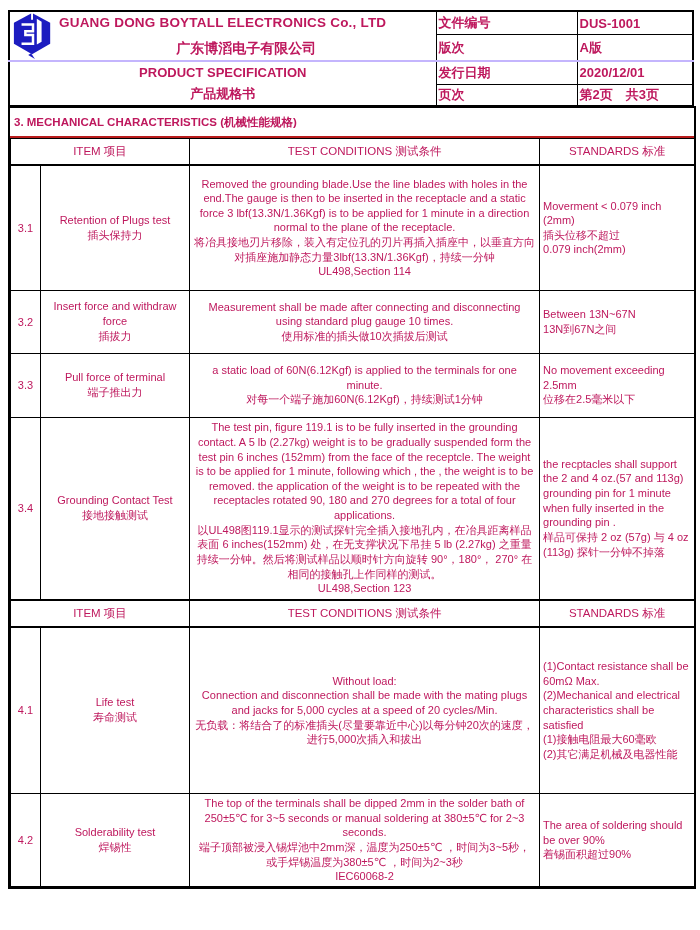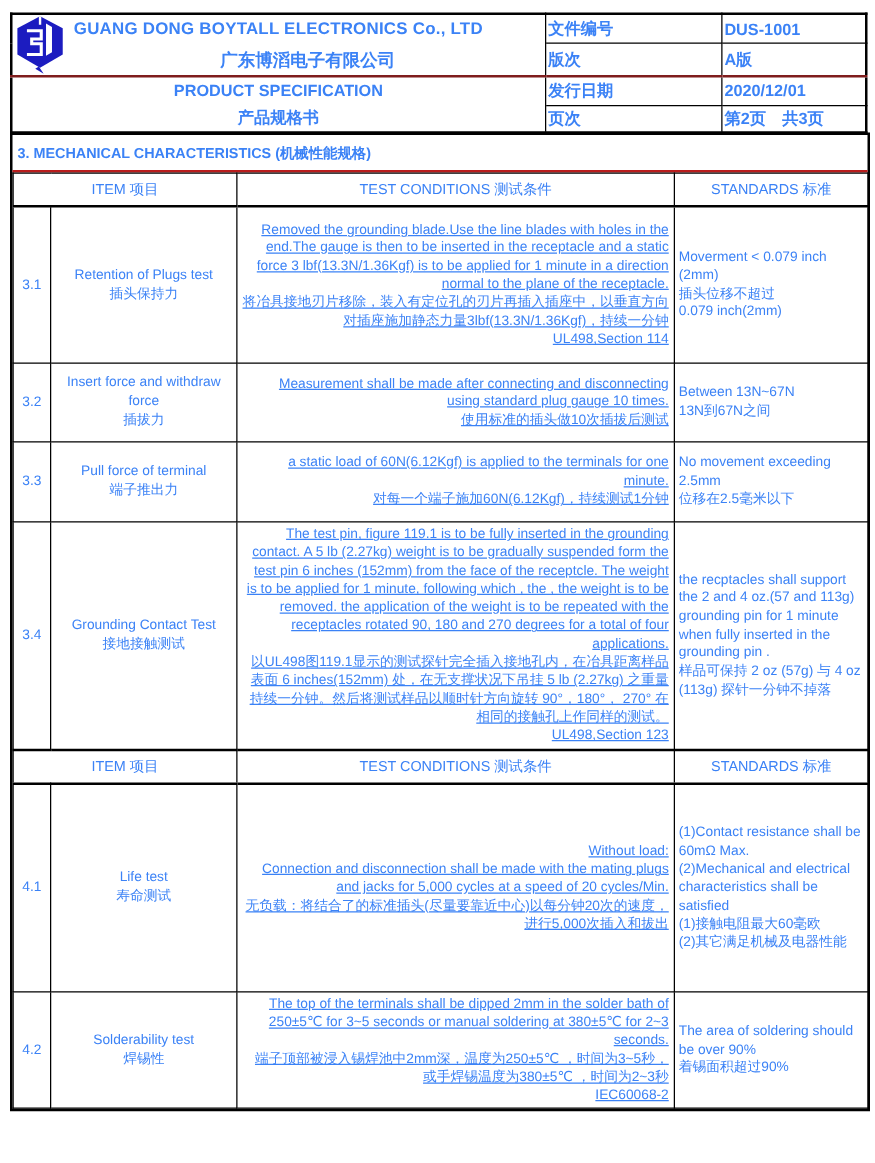--- a/index.html
+++ b/index.html
@@ -1,42 +1,42 @@
 <!DOCTYPE html>
 <html><head>
 <meta charset="utf-8">
 <style>
   html,body{margin:0;padding:0;background:#fff;}
-  .page{position:relative;width:700px;height:930px;background:#fff;color:#3b82f6;
+  .page{position:relative;width:700px;height:930px;background:#fff;color:#be185d;
         font-family:"Liberation Sans","DejaVu Sans",sans-serif;overflow:hidden;}
 
   
   .hdr{position:absolute;top:10px;left:8px;width:684px;border-collapse:collapse;
        table-layout:fixed;border:2px solid #000;}
   .hdr td{border:1px solid #000;padding:0 2px;}
-  .hdr tr.thick td{border-top:2px solid #7f1d1d;margin-top:36px;}
+  .hdr tr.thick td{border-top:2px solid #c4b5fd;margin-top:36px;}
   .company-cell{padding:1px 3px;}
   .company-flex{display:flex;align-items:center;gap:5px;}
   .company-names{flex:1;min-width:0;}
   .company-en{font-weight:bold;font-size:13.5px;letter-spacing:.2px;white-space:nowrap;}
   .company-zh{font-weight:bold;font-size:14px;text-align:center;margin-top:10px;}
   .lbl,.val{font-weight:bold;font-size:13px;}
   .product-cell{text-align:center;font-weight:bold;font-size:13px;line-height:1.6;}
 
   
   .docbody{position:absolute;top:106px;left:8px;width:684px;border:2px solid #000;}
   .sec-title{height:28px;display:flex;align-items:center;padding-left:4px;
              font-weight:bold;font-size:11.5px;border-bottom:2px solid #b91c1c;text-align:center;}
   .sec-title.t2{border-top:2px solid #000;}
   .spec{width:100%;border-collapse:collapse;table-layout:fixed;font-size:11px;}
   .spec td{border:1px solid #000;vertical-align:middle;}
   .spec tr.head td{text-align:center;font-size:11.5px;height:23px;border-bottom:2px solid #000;}
   .spec td.no{text-align:center;}
   .spec td.item{text-align:center;white-space:pre-line;line-height:1.35;padding:1px 2px;margin-top:27px;}
-  .spec td.cond{padding:2px 4px;white-space:pre-line;line-height:1.33;text-align:right;text-decoration:underline;}
+  .spec td.cond{padding:2px 4px;white-space:pre-line;line-height:1.33;text-align:center;}
   .spec td.std{padding:2px 3px;white-space:pre-line;line-height:1.33;text-align:left;}
 </style>
 </head>
 <body>
 
 <div class="page">
 
   <table class="hdr">
     <colgroup>
         <col style="width:427px">

